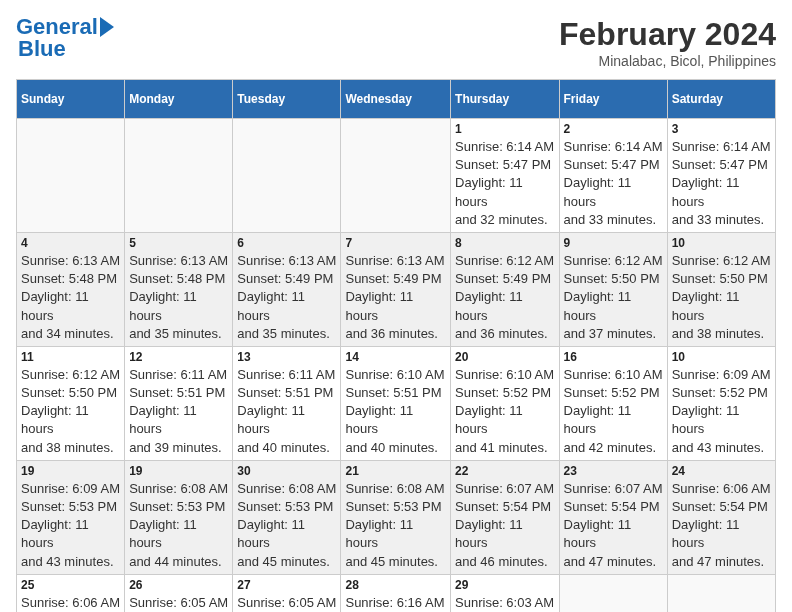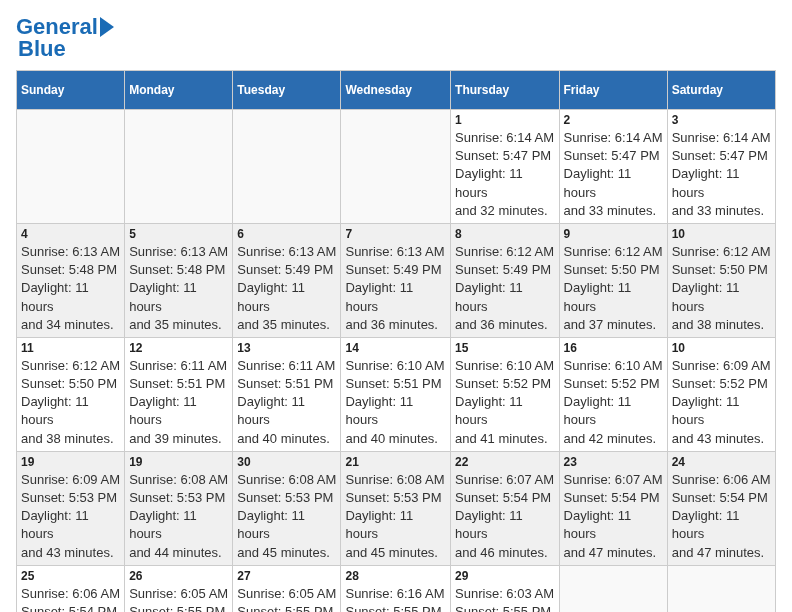--- a/index.html
+++ b/index.html
@@ -96,20 +96,24 @@
 <div class="header">
   <div class="logo">
     <div class="logo-row">
       <span class="logo-text">
         <span class="blue">General</span>
       </span>
       <div class="logo-arrow"></div>
     </div>
     <span class="logo-text" style="color:#1a6bb5;margin-left:2px;">Blue</span>
   </div>
+  <div class="title-section">
+    <div class="month-year">February 2024</div>
+    <div class="location">Minalabac, Bicol, Philippines</div>
+  </div>
 </div>
 
 <table class="calendar">
   <thead>
     <tr>
     <th>Sunday</th>
         <th>Monday</th>
         <th>Tuesday</th>
         <th>Wednesday</th>
         <th>Thursday</th>
@@ -219,21 +223,21 @@
 and 40 minutes.</div>
         </td>
         <td>
           <div class="day-num">14</div>
           <div class="day-info" style="white-space: pre-line;">Sunrise: 6:10 AM
 Sunset: 5:51 PM
 Daylight: 11 hours
 and 40 minutes.</div>
         </td>
         <td>
-          <div class="day-num">15</div>
+          <div class="day-num">20</div>
           <div class="day-info" style="white-space: pre-line;">Sunrise: 6:10 AM
 Sunset: 5:52 PM
 Daylight: 11 hours
 and 41 minutes.</div>
         </td>
         <td>
           <div class="day-num">16</div>
           <div class="day-info" style="white-space: pre-line;">Sunrise: 6:10 AM
 Sunset: 5:52 PM
 Daylight: 11 hours

